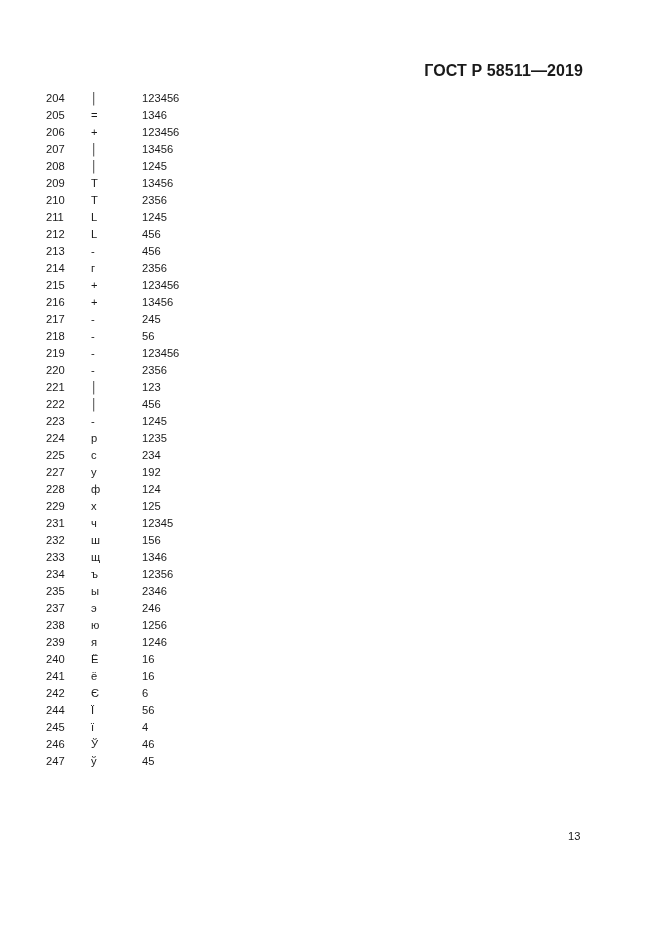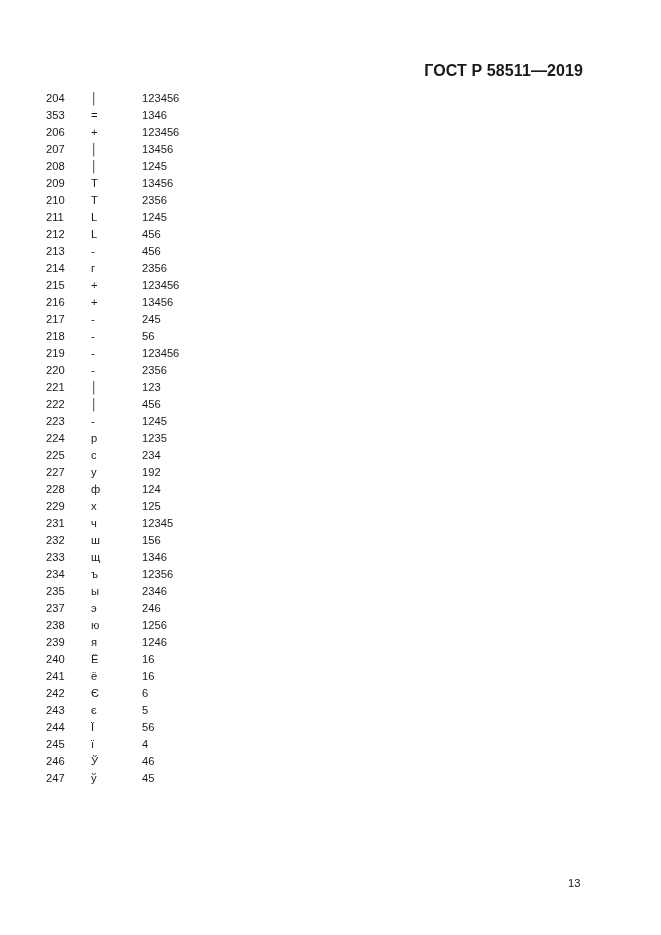--- a/index.html
+++ b/index.html
@@ -14,36 +14,36 @@
   .table {
     position: absolute; top: 90px; left: 46px;
   }
   .row {
     height: 17px; line-height: 17px; font-size: 11.2px; position: relative; width: 200px;
   }
   .row .num { position: absolute; left: 0; }
   .row .ch  { position: absolute; left: 45px; }
   .row .dots{ position: absolute; left: 96px; }
   .page-number {
-    position: absolute; top: 877px; left: 568px; font-size: 11.2px;
+    position: absolute; top: 830px; left: 568px; font-size: 11.2px;
   }
 </style>
 </head>
 <body>
 
 <div class="header">ГОСТ Р 58511—2019</div>
 
 <div class="table" id="tbl">
     <div class="row">
       <span class="num">204</span>
       <span class="ch">│</span>
       <span class="dots">123456</span>
     </div>
     <div class="row">
-      <span class="num">353</span>
+      <span class="num">205</span>
       <span class="ch">=</span>
       <span class="dots">1346</span>
     </div>
     <div class="row">
       <span class="num">206</span>
       <span class="ch">+</span>
       <span class="dots">123456</span>
     </div>
     <div class="row">
       <span class="num">207</span>
@@ -204,25 +204,20 @@
       <span class="num">241</span>
       <span class="ch">ё</span>
       <span class="dots">16</span>
     </div>
     <div class="row">
       <span class="num">242</span>
       <span class="ch">Є</span>
       <span class="dots">6</span>
     </div>
     <div class="row">
-      <span class="num">243</span>
-      <span class="ch">є</span>
-      <span class="dots">5</span>
-    </div>
-    <div class="row">
       <span class="num">244</span>
       <span class="ch">Ї</span>
       <span class="dots">56</span>
     </div>
     <div class="row">
       <span class="num">245</span>
       <span class="ch">ї</span>
       <span class="dots">4</span>
     </div>
     <div class="row">

